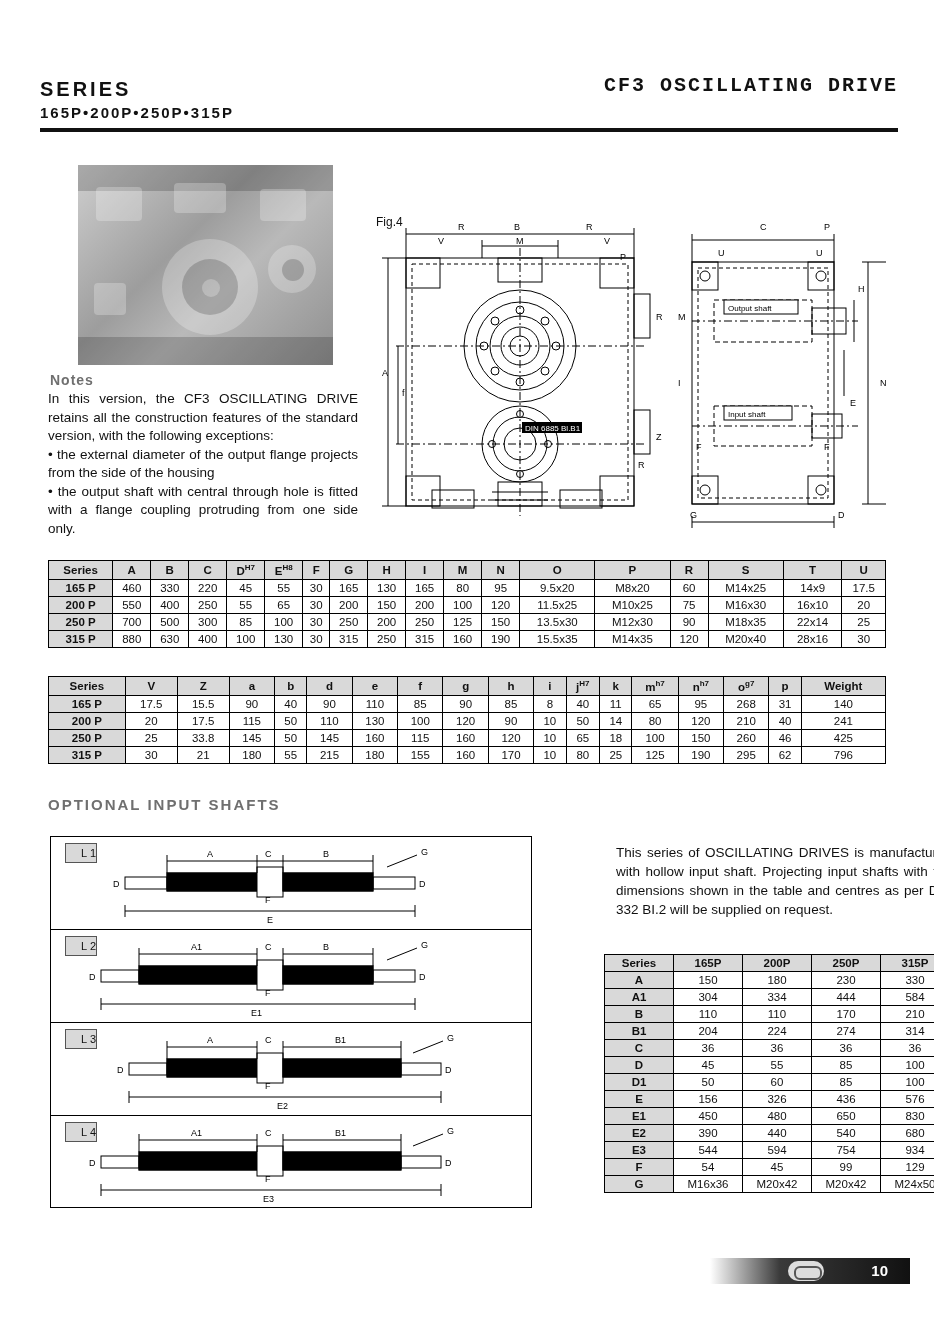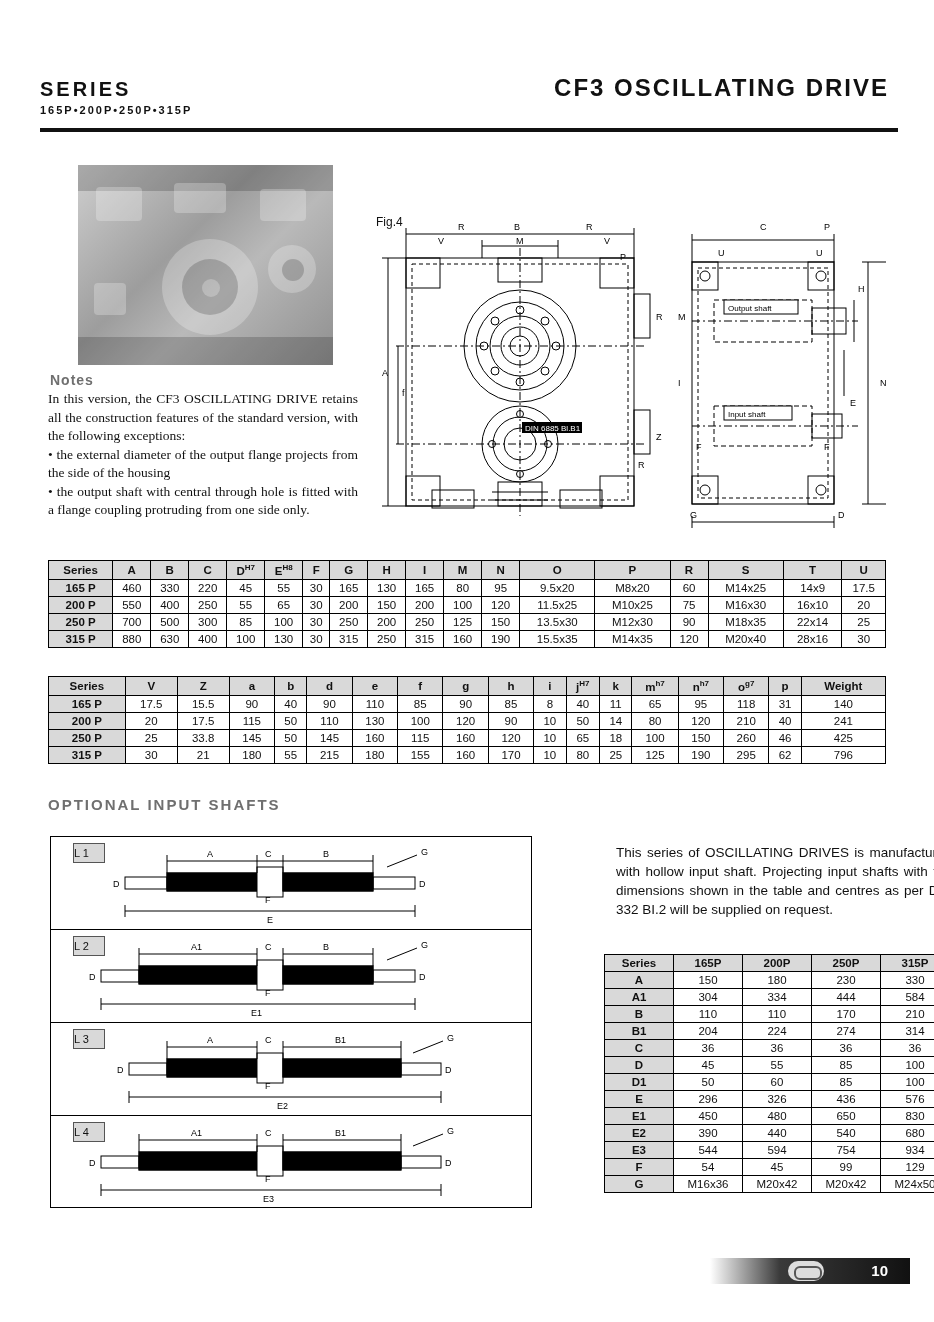--- a/index.html
+++ b/index.html
@@ -2,36 +2,36 @@
 <html><head>
 <meta charset="utf-8">
 <style>
   html,body{margin:0;padding:0;background:#ffffff;}
   body{width:934px;height:1322px;position:relative;font-family:"Liberation Sans",sans-serif;color:#111;}
   .page{position:absolute;left:0;top:0;width:934px;height:1322px;overflow:hidden;padding-left:16px;}
 
   
   .hdr{position:absolute;left:40px;top:78px;width:858px;height:50px;}
   .hdr-series{position:absolute;left:0;top:0;font-size:20px;letter-spacing:3px;font-weight:bold;color:#111;}
-  .hdr-models{position:absolute;left:0;top:26px;font-size:11px;letter-spacing:2px;font-weight:bold;color:#111;}
-  .hdr-title{position:absolute;right:9px;top:-4px;font-size:24px;letter-spacing:2px;font-weight:bold;white-space:nowrap;}
+  .hdr-models{position:absolute;left:0;top:26px;font-size:15px;letter-spacing:2px;font-weight:bold;color:#111;}
+  .hdr-title{position:absolute;right:0;top:-4px;font-size:20px;letter-spacing:2px;font-weight:bold;white-space:nowrap;font-family:Liberation Mono, monospace;}
   .hdr-rule{position:absolute;left:0;top:50px;width:858px;height:4px;background:#111;}
 
   
   .sub{position:absolute;left:372px;top:172px;font-size:16px;letter-spacing:2px;font-weight:bold;color:#6f6f6f;white-space:nowrap;}
 
   
   .photo{position:absolute;left:78px;top:165px;width:255px;height:200px;
     background:linear-gradient(135deg,#cfcfcf 0%,#9d9d9d 40%,#b9b9b9 60%,#8f8f8f 100%);}
   .photo .blk{position:absolute;background:rgba(255,255,255,.25);}
   .photo .shade{position:absolute;background:rgba(0,0,0,.18);}
 
   
   .notes-h{position:absolute;left:50px;top:372px;font-size:14px;font-weight:bold;color:#6f6f6f;letter-spacing:1px;}
-  .notes-b{position:absolute;left:48px;top:390px;width:310px;font-size:13.5px;line-height:18.5px;text-align:justify;color:#111;font-family:Liberation Serif, serif;}
+  .notes-b{position:absolute;left:48px;top:390px;width:310px;font-size:13.5px;line-height:18.5px;text-align:justify;color:#111;}
 
   
   .dwg{position:absolute;left:372px;top:200px;width:528px;height:345px;}
   .dwg svg{display:block;}
   .figlabel{position:absolute;left:4px;top:15px;font-size:12px;}
 
   
   table.dt{border-collapse:collapse;position:absolute;font-size:11.5px;}
   table.dt td,table.dt th{border:1px solid #000;text-align:center;padding:2px 1px;font-weight:normal;background:#fff;}
   table.dt thead th{background:#d9d9d9;font-weight:bold;}
@@ -40,21 +40,21 @@
 
   #table1{left:48px;top:560px;width:838px;}
   #table2{left:48px;top:676px;width:838px;}
 
   .opt-h{position:absolute;left:48px;top:796px;font-size:15px;font-weight:bold;letter-spacing:2px;color:#6f6f6f;}
 
   
   .shaftbox{position:absolute;left:50px;top:836px;width:480px;height:370px;border:1px solid #000;background:#fff;}
   .shaftrow{position:relative;height:92px;border-bottom:1px solid #000;}
   .shaftrow:last-child{border-bottom:none;}
-  .shafttag{position:absolute;left:22px;top:6px;width:30px;height:18px;background:#d9d9d9;border:1px solid #555;font-size:11px;text-align:left;line-height:18px;}
+  .shafttag{position:absolute;left:14px;top:6px;width:30px;height:18px;background:#d9d9d9;border:1px solid #555;font-size:11px;text-align:right;line-height:18px;}
 
   
   .rpara{position:absolute;left:616px;top:843px;width:336px;font-size:13.5px;line-height:19px;text-align:justify;}
 
   
   table.st{border-collapse:collapse;position:absolute;left:604px;top:954px;font-size:11.5px;}
   table.st td,table.st th{border:1px solid #000;text-align:center;padding:2px 6px;font-weight:normal;background:#fff;min-width:56px;}
   table.st thead th{background:#d9d9d9;font-weight:bold;}
   table.st tbody td:first-child{background:#d9d9d9;font-weight:bold;min-width:38px;}
 
@@ -368,21 +368,21 @@
           <td>90</td>
           <td>110</td>
           <td>85</td>
           <td>90</td>
           <td>85</td>
           <td>8</td>
           <td>40</td>
           <td>11</td>
           <td>65</td>
           <td>95</td>
-          <td>118</td>
+          <td>268</td>
           <td>31</td>
           <td>140</td>
         </tr>
         <tr>
           <td>200 P</td>
           <td>20</td>
           <td>17.5</td>
           <td>115</td>
           <td>50</td>
           <td>110</td>
@@ -641,21 +641,21 @@
         </tr>
         <tr>
           <td>D1</td>
           <td>50</td>
           <td>60</td>
           <td>85</td>
           <td>100</td>
         </tr>
         <tr>
           <td>E</td>
-          <td>296</td>
+          <td>156</td>
           <td>326</td>
           <td>436</td>
           <td>576</td>
         </tr>
         <tr>
           <td>E1</td>
           <td>450</td>
           <td>480</td>
           <td>650</td>
           <td>830</td>

